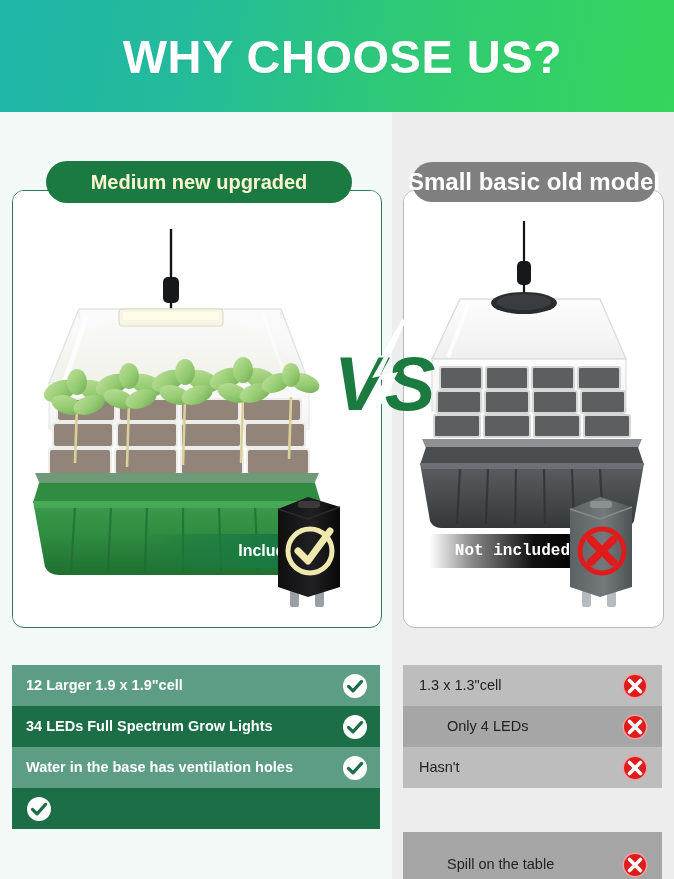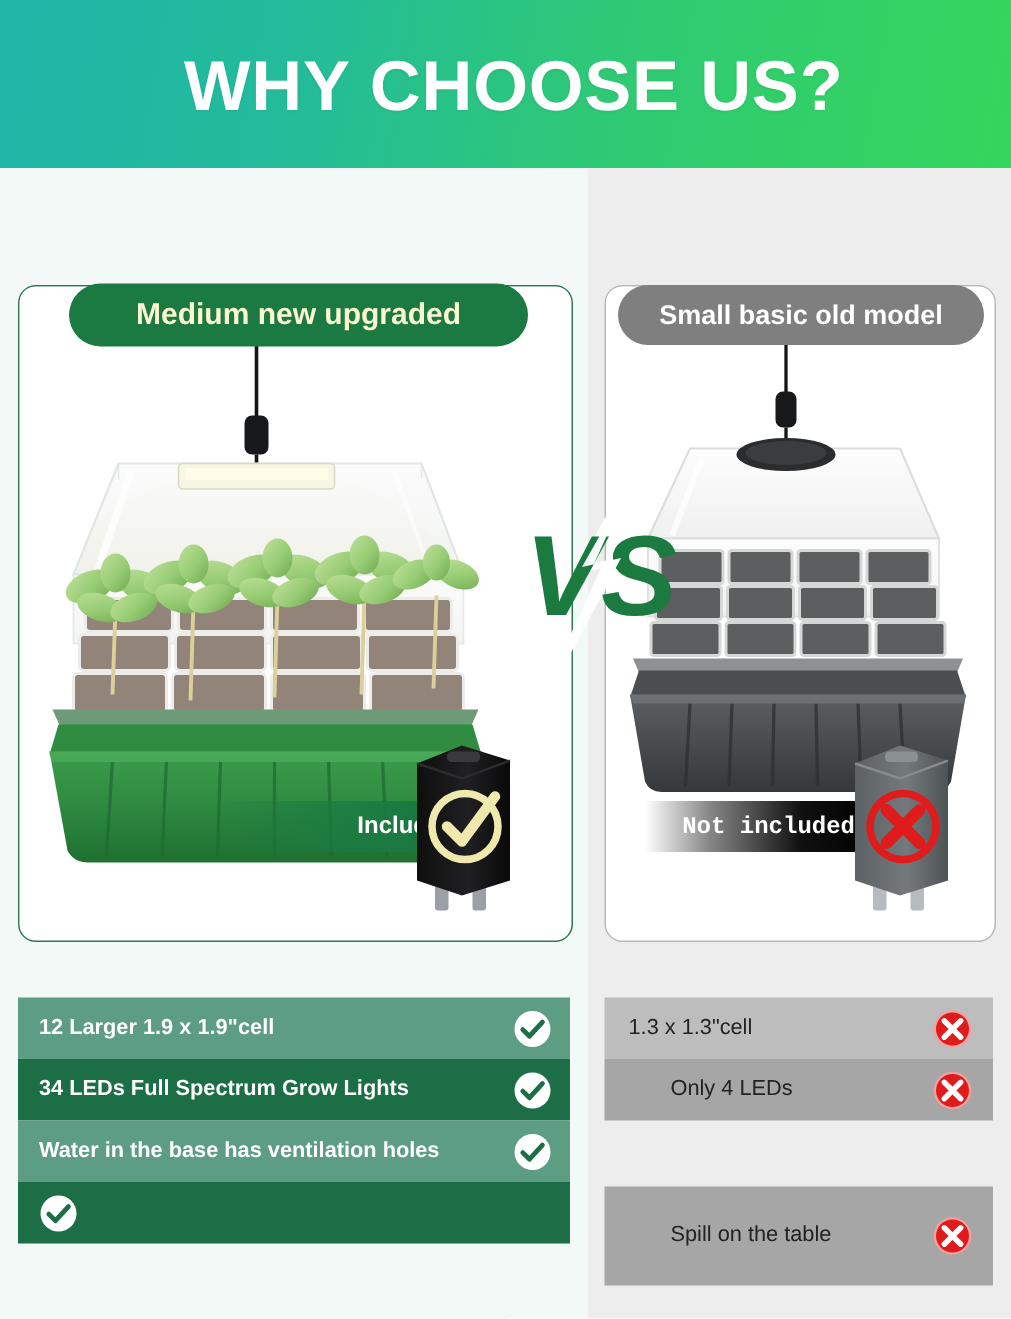--- a/index.html
+++ b/index.html
@@ -53,35 +53,34 @@
   
   .badge {
     position: absolute;
     border-radius: 22px;
     display: flex;
     align-items: center;
     justify-content: center;
     font-weight: bold;
     white-space: nowrap;
     z-index: 6;
-    margin-top: 28px;
   }
   #badge-left {
     left: 46px; top: 161px;
     width: 306px; height: 42px;
     background: #1a7a42;
     color: #fbf6d0;
     font-size: 20px;
   }
   #badge-right {
     left: 412px; top: 162px;
     width: 244px; height: 40px;
     background: #7f7f7f;
     color: #ffffff;
-    font-size: 18px;
+    font-size: 24px;
   }
 
   
   .panel {
     position: absolute;
     background: #ffffff;
     border-radius: 12px;
     overflow: hidden;
     z-index: 3;
   }
@@ -92,21 +91,21 @@
   }
   #panel-right {
     left: 403px; top: 190px;
     width: 259px; height: 436px;
     border: 1.5px solid #b9b9b9;
   }
 
   
   #vs-wrap {
     position: absolute;
-    left: 346px; top: 318px;
+    left: 330px; top: 318px;
     width: 120px; height: 126px;
     z-index: 9;
     pointer-events: none;
   }
 
   
   .banner {
     position: absolute;
     display: flex;
     align-items: center;
@@ -517,23 +516,31 @@
 
   <div class="feat-row alt1">
     <span class="feat-text">Only 4 LEDs</span>
     <svg class="mark" viewBox="0 0 26 26">
       <circle cx="13" cy="13" r="12.5" fill="#f3a1a1"></circle>
       <circle cx="13" cy="13" r="11" fill="#e01b1b"></circle>
       <path d="M7.5 7.5 L18.5 18.5 M18.5 7.5 L7.5 18.5" stroke="#ffffff" stroke-width="3.6" stroke-linecap="round"></path>
     </svg>
   </div>
 
-
-  <div class="feat-row alt1" style="min-height:66px;margin-top:44px;">
-    <span class="feat-text">Spill on the table</span>
+  <div class="feat-row alt0">
+    <span class="feat-text">Hasn't</span>
     <svg class="mark" viewBox="0 0 26 26">
       <circle cx="13" cy="13" r="12.5" fill="#f3a1a1"></circle>
       <circle cx="13" cy="13" r="11" fill="#e01b1b"></circle>
       <path d="M7.5 7.5 L18.5 18.5 M18.5 7.5 L7.5 18.5" stroke="#ffffff" stroke-width="3.6" stroke-linecap="round"></path>
     </svg>
   </div>
 
+  <div class="feat-row alt1" style="min-height:66px;margin-top:44px;">
+    <span class="feat-text">Spill on the table</span>
+    <svg class="mark" viewBox="0 0 26 26">
+      <circle cx="13" cy="13" r="12.5" fill="#f3a1a1"></circle>
+      <circle cx="13" cy="13" r="11" fill="#e01b1b"></circle>
+      <path d="M7.5 7.5 L18.5 18.5 M18.5 7.5 L7.5 18.5" stroke="#ffffff" stroke-width="3.6" stroke-linecap="round"></path>
+    </svg>
+  </div>
+
 </div>
 
 </body></html>

